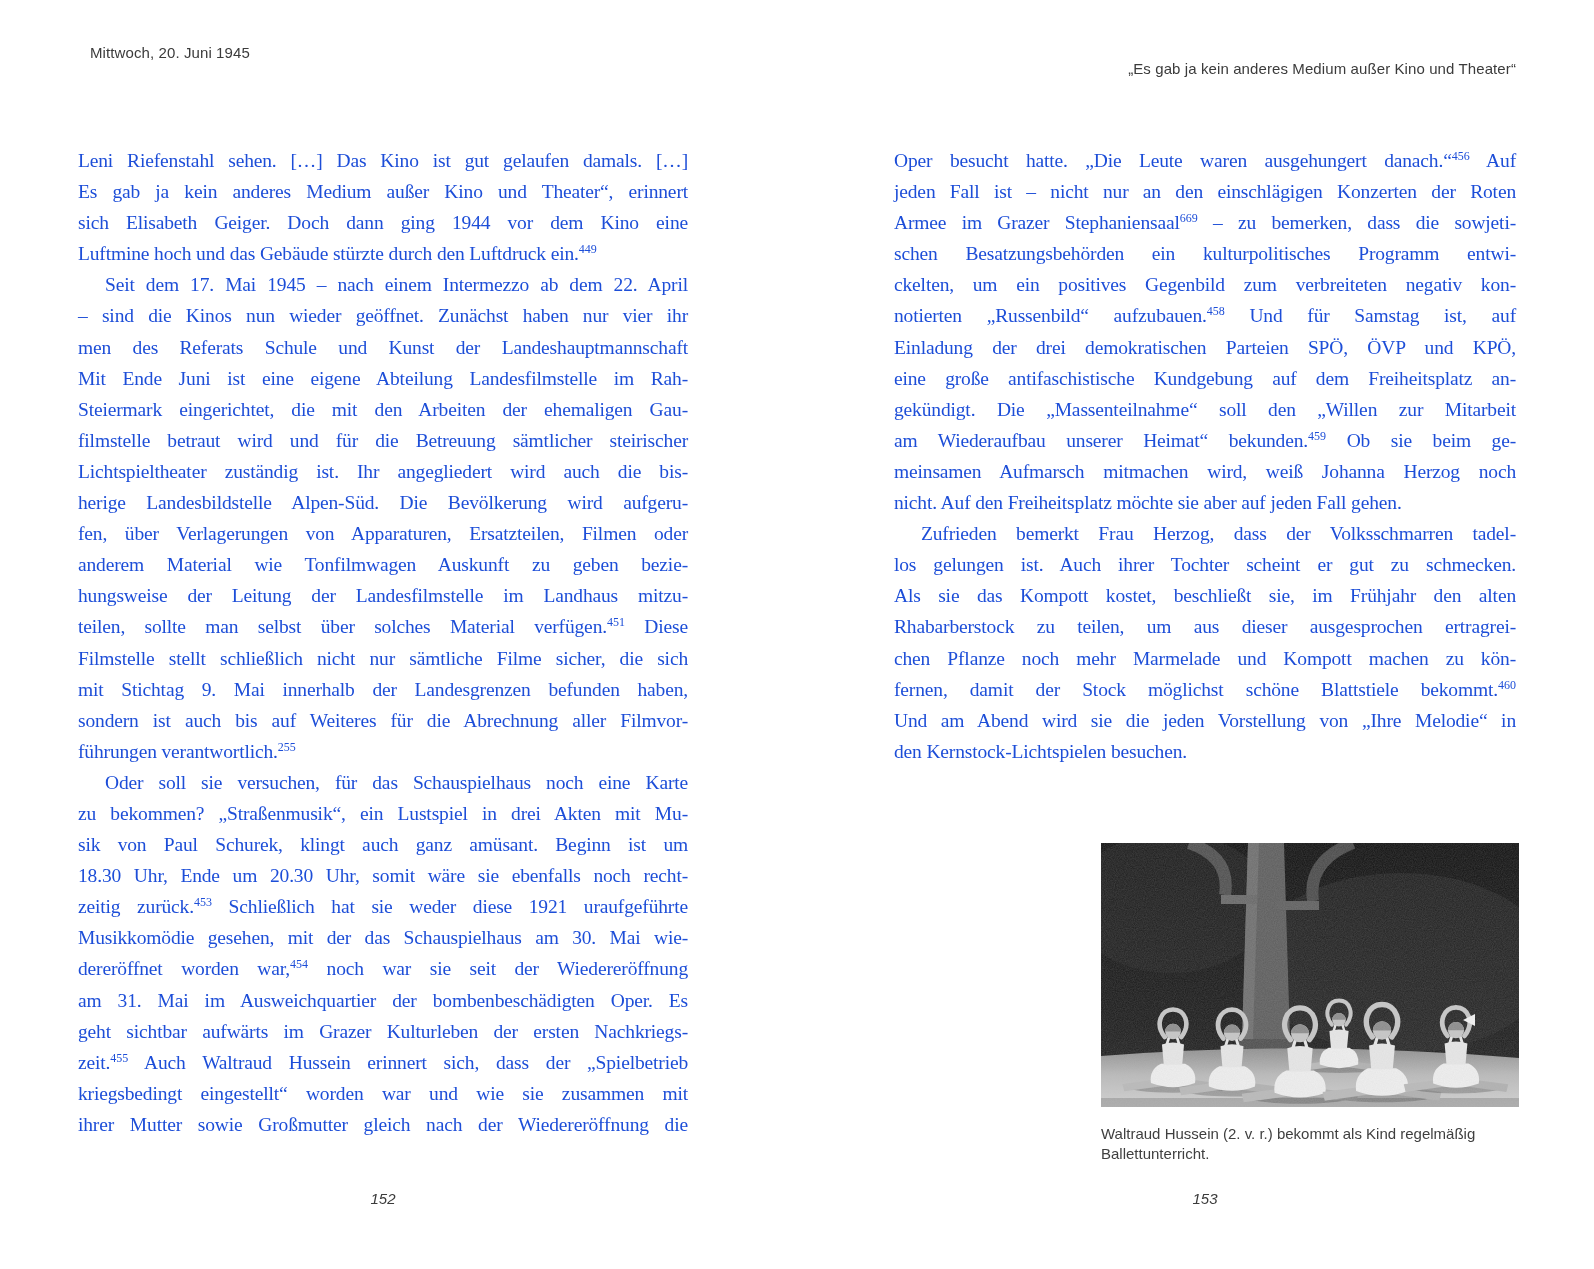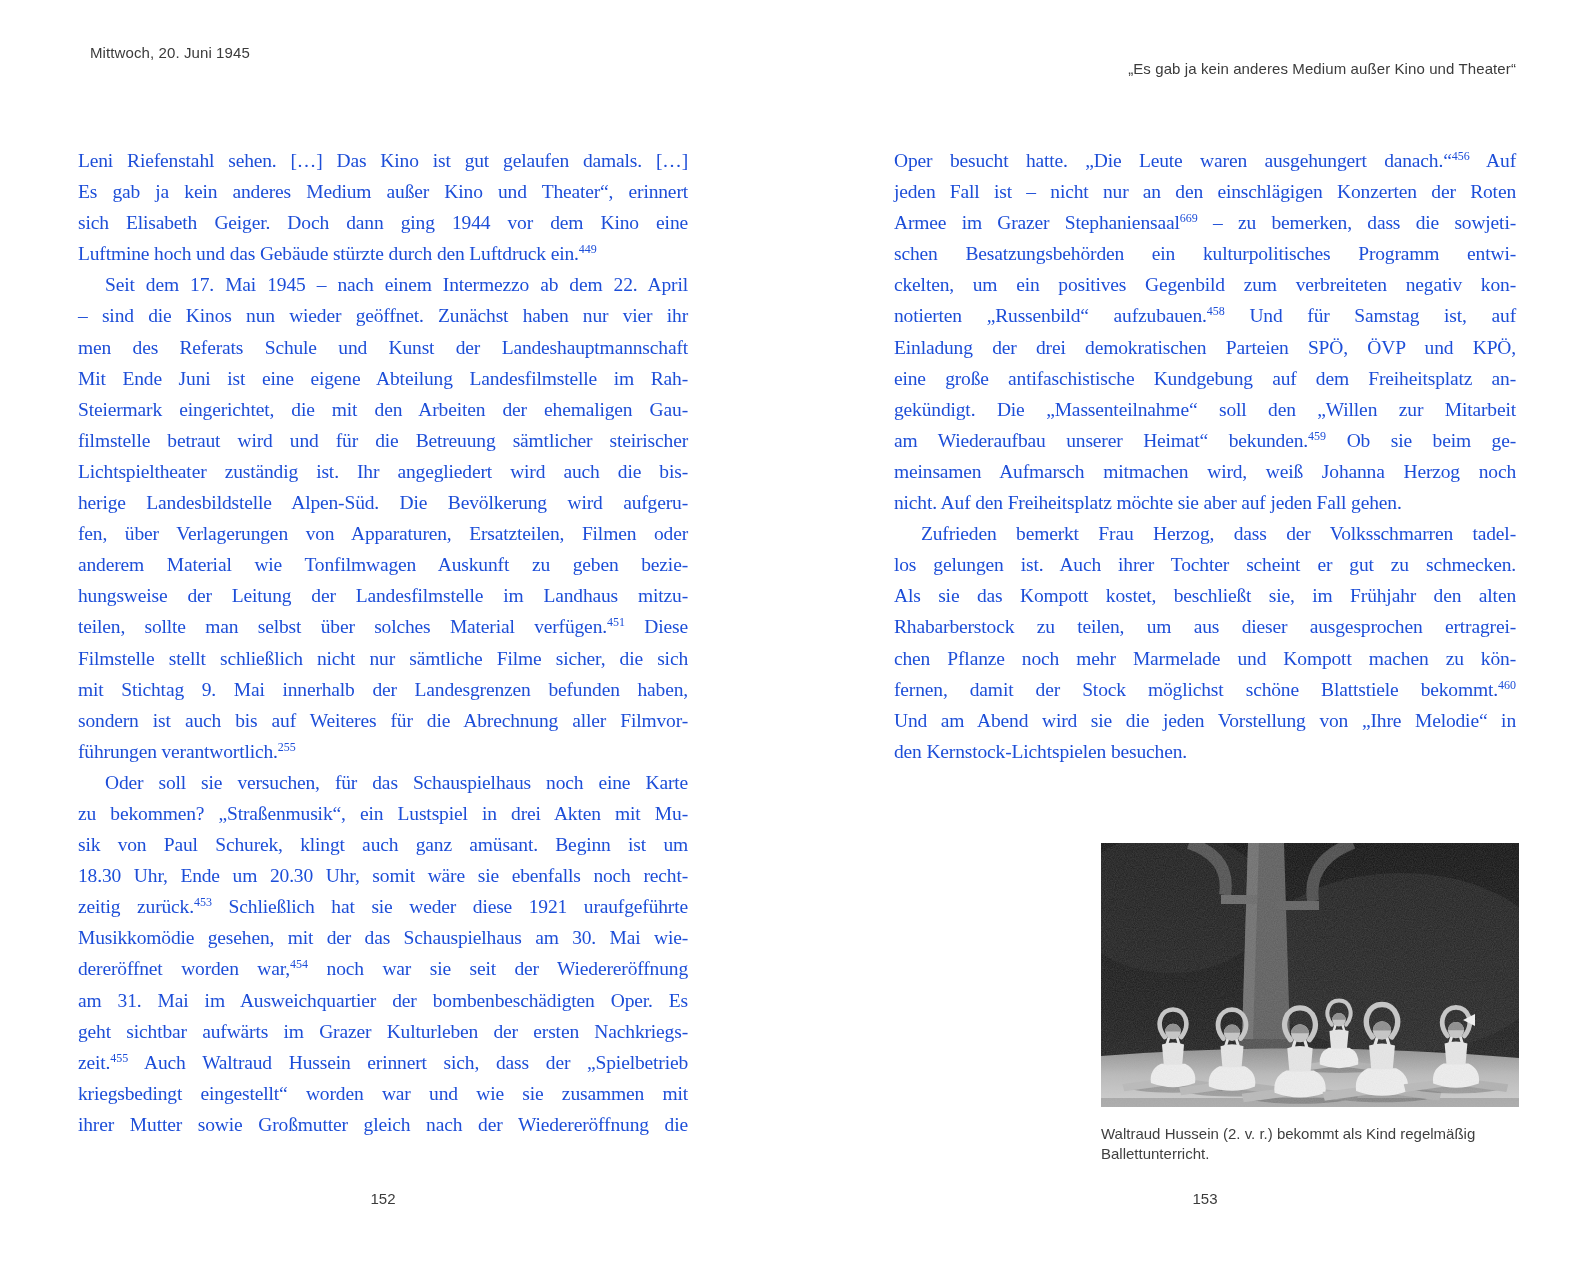--- a/index.html
+++ b/index.html
@@ -26,21 +26,21 @@
   .line{text-align:justify;text-align-last:justify;}
   .line.end{text-align-last:left;}
   .line.indent{text-indent:27px;}
   .line sup{
     font-size:12px;line-height:0;vertical-align:baseline;
     position:relative;top:-7px;letter-spacing:0;
   }
   .pagenum{
     position:absolute;top:1190px;text-align:center;
     font-family:"Liberation Sans", sans-serif;
-    font-size:15px;color:#3b3b3b;
+    font-size:15px;color:#3b3b3b;font-style:italic;
   }
   #pagenum-left{left:78px;width:610px;}
   #pagenum-right{left:894px;width:622px;}
   figure{margin:0;padding:0;}
   #photo-figure{position:absolute;left:1101px;top:827px;width:352px;margin-top:16px;}
   #photo-frame{width:418px;height:264px;display:block;}
   #photo-caption{
     margin-top:17px;
     font-family:"Liberation Sans", sans-serif;
     font-size:15px;line-height:20px;color:#3f3f3f;

